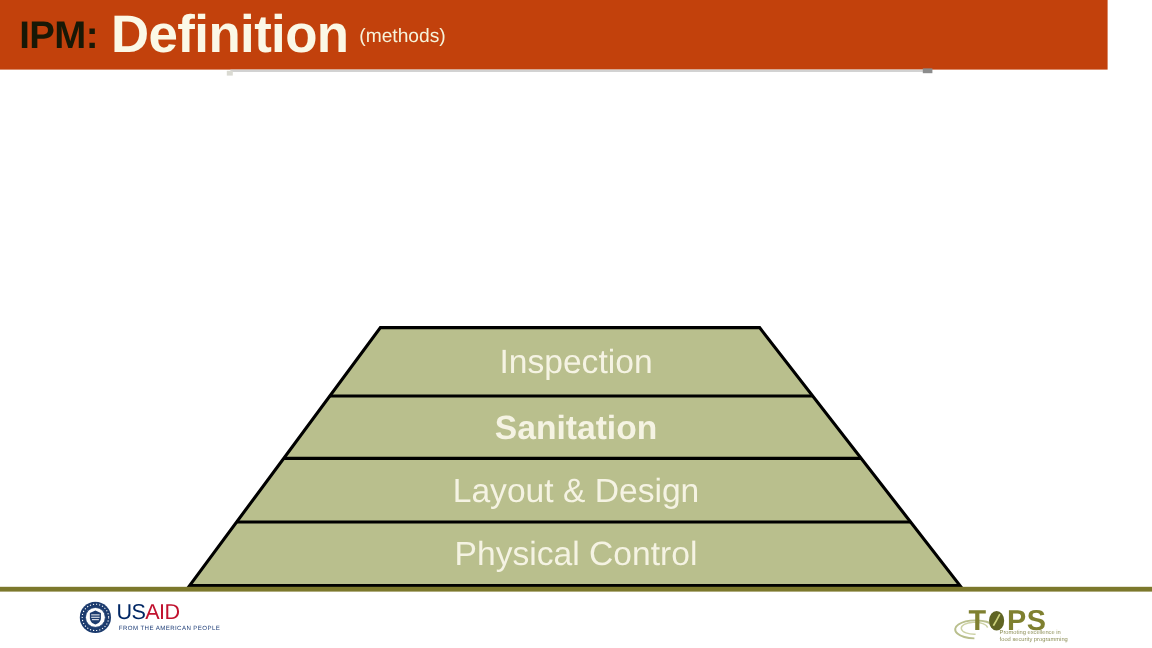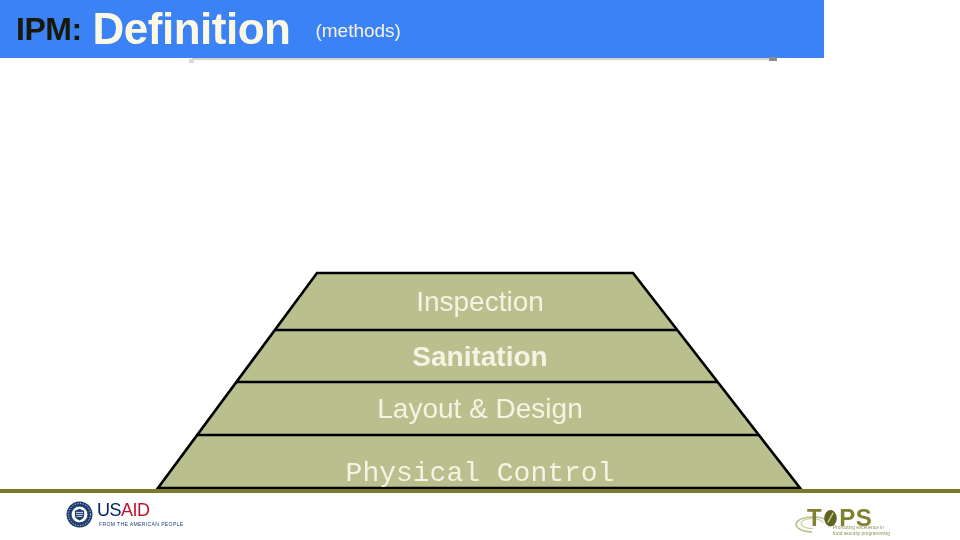--- a/index.html
+++ b/index.html
@@ -10,22 +10,22 @@
     height: 540px;
     background: #ffffff;
     overflow: hidden;
     font-family: "Liberation Sans", "DejaVu Sans", sans-serif;
   }
 
   
   .title-bar {
     position: absolute;
     left: 0; top: 0;
-    width: 824px; height: 58px;
-    background: #3b82f6;
+    width: 923px; height: 58px;
+    background: #c2410c;
   }
   .title-text {
     position: absolute;
     left: 16px; top: 0;
     height: 58px;
     display: flex;
     align-items: center;
   }
   .title-prefix {
     color: #181806;
@@ -35,23 +35,23 @@
   }
   .title-emphasis {
     color: #fbf8e6;
     font-size: 44px;
     font-weight: 700;
     margin-left: 11px;
     letter-spacing: -0.5px;
   }
   .title-suffix {
     color: #f6f3da;
-    font-size: 19px;
+    font-size: 16px;
     font-weight: 400;
-    margin-left: 25px;
+    margin-left: 9px;
     position: relative;
     top: 2px;
   }
 
   
   .edge-line {
     position: absolute;
     left: 192px; top: 58px;
     width: 578px; height: 2px;
     background: #d2d2d2;
@@ -83,21 +83,21 @@
     text-align: center;
     color: #f5f3e3;
     font-size: 28px;
     line-height: 32px;
     font-weight: 400;
   }
   .layer-label.bold { font-weight: 700; }
   .ll-0 { top: 26px; }
   .ll-1 { top: 81px; }
   .ll-2 { top: 133px; text-align: center; }
-  .ll-3 { top: 198px; font-family: Liberation Mono, monospace; }
+  .ll-3 { top: 186px; }
 
   
   .accent-line {
     position: absolute;
     left: 0; top: 489px;
     width: 960px; height: 4px;
     background: #7c782c;
   }
 
   .usaid-logo { position: absolute; left: 66px; top: 499px; width: 160px; height: 34px; }

